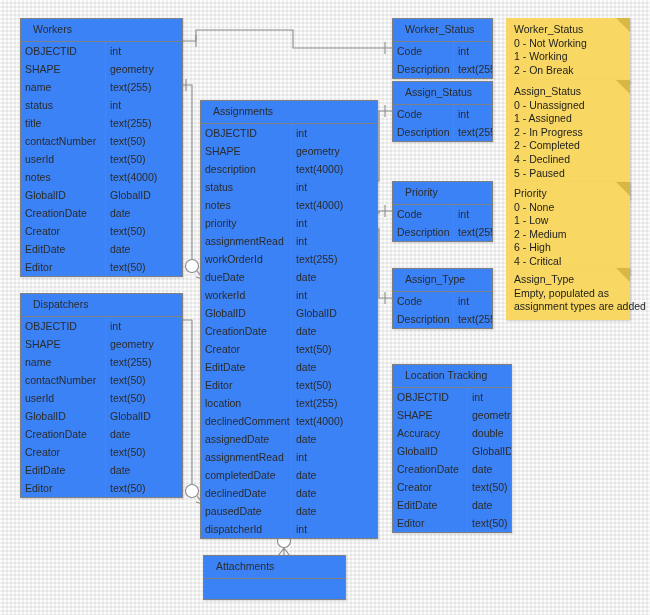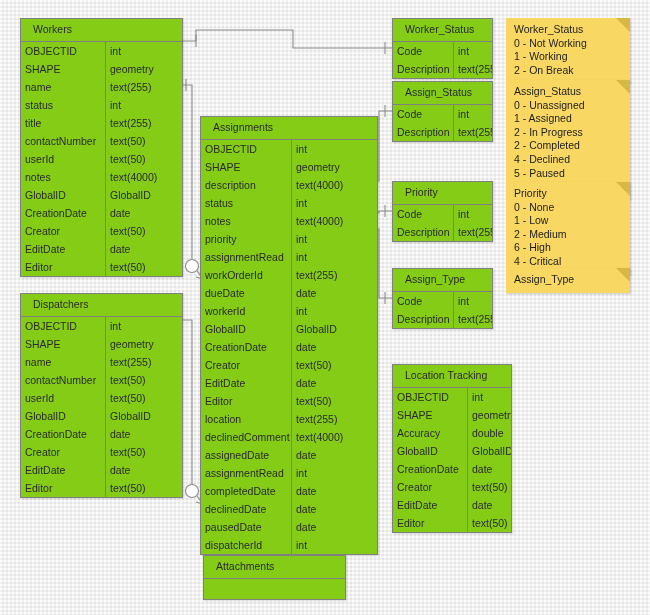--- a/index.html
+++ b/index.html
@@ -25,21 +25,21 @@
   
   #wires {
     position: absolute;
     left: 0; top: 0;
     width: 650px; height: 615px;
     pointer-events: none;
   }
   
   .entity {
     position: absolute;
-    background: #84cc16;
+    background: #3b82f6;
     border: 1px solid #808080;
     box-sizing: border-box;
     box-shadow: 1px 1px 2px rgba(0,0,0,0.13);
   }
   .entity .ent-title {
     font-size: 10.5px;
     color: #2b2b2b;
     padding: 5px 0 5px 12px;
     border-bottom: 1px solid #808080;
     white-space: nowrap;
@@ -64,21 +64,21 @@
   }
   .entity .empty-body {
     height: 20px;
   }
 
   
   #ent-workers        { left: 20px;  top: 18px;  width: 163px; }
   #ent-workers        td.fname { width: 80px; }
   #ent-dispatchers    { left: 20px;  top: 293px; width: 163px; }
   #ent-dispatchers    td.fname { width: 80px; }
-  #ent-assignments    { left: 200px; top: 116px; width: 178px; }
+  #ent-assignments    { left: 200px; top: 100px; width: 178px; }
   #ent-assignments    td.fname { width: 86px; }
   #ent-attachments    { left: 203px; top: 555px; width: 143px; }
   #ent-loc            { left: 392px; top: 364px; width: 120px; }
   #ent-loc            td.fname { width: 70px; }
   .small-dom          { width: 101px; }
   .small-dom td.fname { width: 56px; }
   #ent-worker-status  { left: 392px; top: 18px; }
   #ent-assign-status  { left: 392px; top: 81px; }
   #ent-priority       { left: 392px; top: 181px; }
   #ent-assign-type    { left: 392px; top: 268px; }
@@ -496,15 +496,19 @@
         <div class="nline">1 - Low</div>
         <div class="nline">2 - Medium</div>
         <div class="nline">6 - High</div>
         <div class="nline">4 - Critical</div>
       </div>
   </div>
 
   <div class="note" id="note-assign-type">
     <div class="fold"></div>
     <div class="nline">Assign_Type</div>
+    <div>
+        <div class="nline">Empty, populated as</div>
+        <div class="nline">assignment types are added</div>
+      </div>
   </div>
 
 </div>
 
 </body></html>

